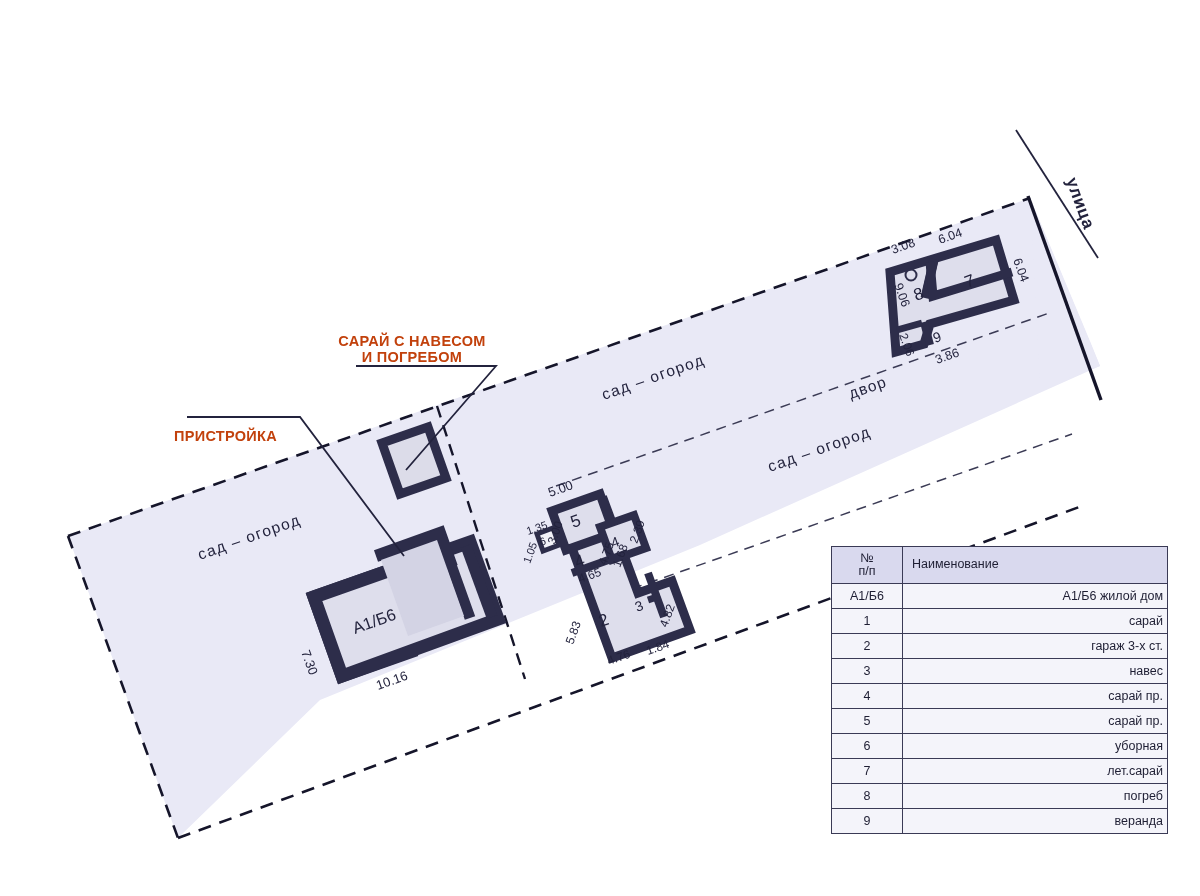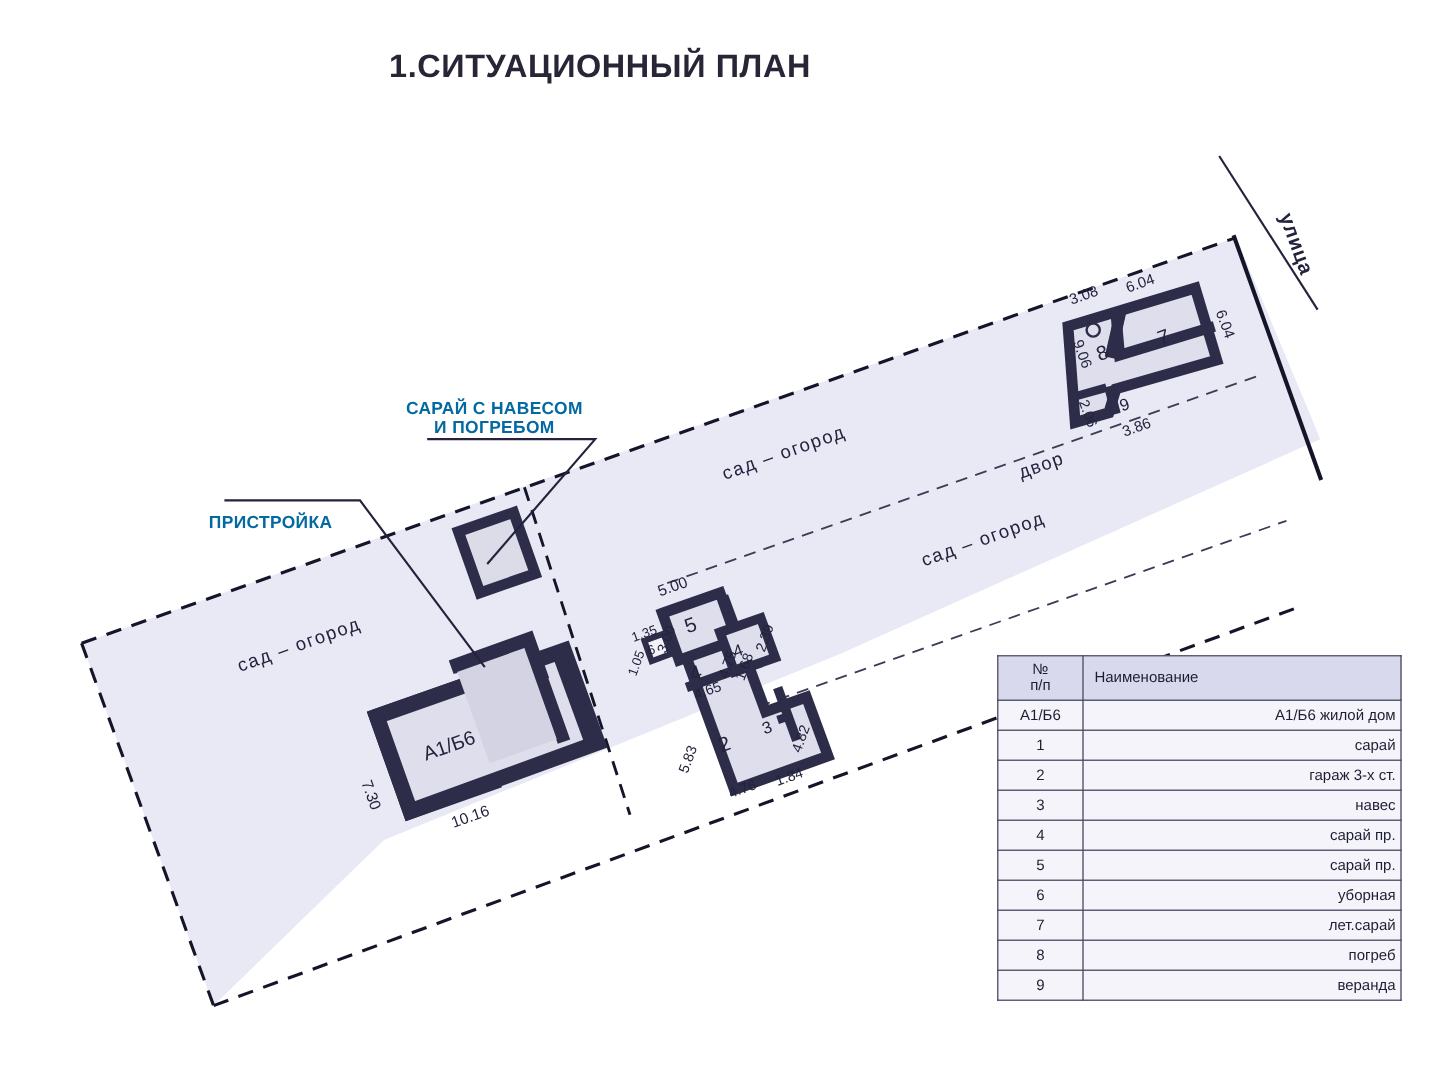--- a/index.html
+++ b/index.html
@@ -26,21 +26,21 @@
   svg.plan{position:absolute;left:0;top:0;width:1200px;height:896px;}
 
   
   .logo{position:absolute;left:985px;top:12px;width:180px;height:180px;}
   .logo svg{width:180px;height:180px;display:block;}
 
   
   .annot{
     position:absolute;
     font-size:14.5px;font-weight:bold;letter-spacing:.3px;
-    color:#0369a1;
+    color:#c2410c;
     white-space:nowrap;
   }
   .annot.two-line{text-align:center;line-height:1.12;}
 
   
   .tbl-wrap{position:absolute;left:831px;top:546px;width:337px;}
   .tbl-title{
     text-align:center;font-size:14.5px;font-weight:bold;
     letter-spacing:.3px;color:#23233d;margin-bottom:4px;
     white-space:nowrap;
@@ -67,21 +67,20 @@
   }
   table.chars .c-num{width:62px;text-align:center;}
   table.chars .c-name{text-align:right;padding-left:9px;}
   .tbl-hdr-num{display:block;}
 </style>
 </head>
 <body>
 
 <div id="stage">
 
-  <div class="title">1.СИТУАЦИОННЫЙ ПЛАН</div>
 
   <svg class="plan" viewBox="0 0 1200 896">
 
     <polygon points="68,536 440,404 1030,198 1100,366 700,545 320,700 178,838 68,536" fill="#e9e9f6" stroke="none"></polygon>
 
     <polygon points="1030,198 1092,346 1100,366 1040,388" fill="#e9e9f6" stroke="none"></polygon>
 
     <path d="M68,536 L1030,198" fill="none" stroke="#15152a" stroke-width="2.6" stroke-dasharray="13 9"></path>
     <path d="M178,838 L1082,506" fill="none" stroke="#15152a" stroke-width="2.6" stroke-dasharray="13 9"></path>
     <path d="M68,536 L178,838" fill="none" stroke="#15152a" stroke-width="2.6" stroke-dasharray="13 9"></path>

